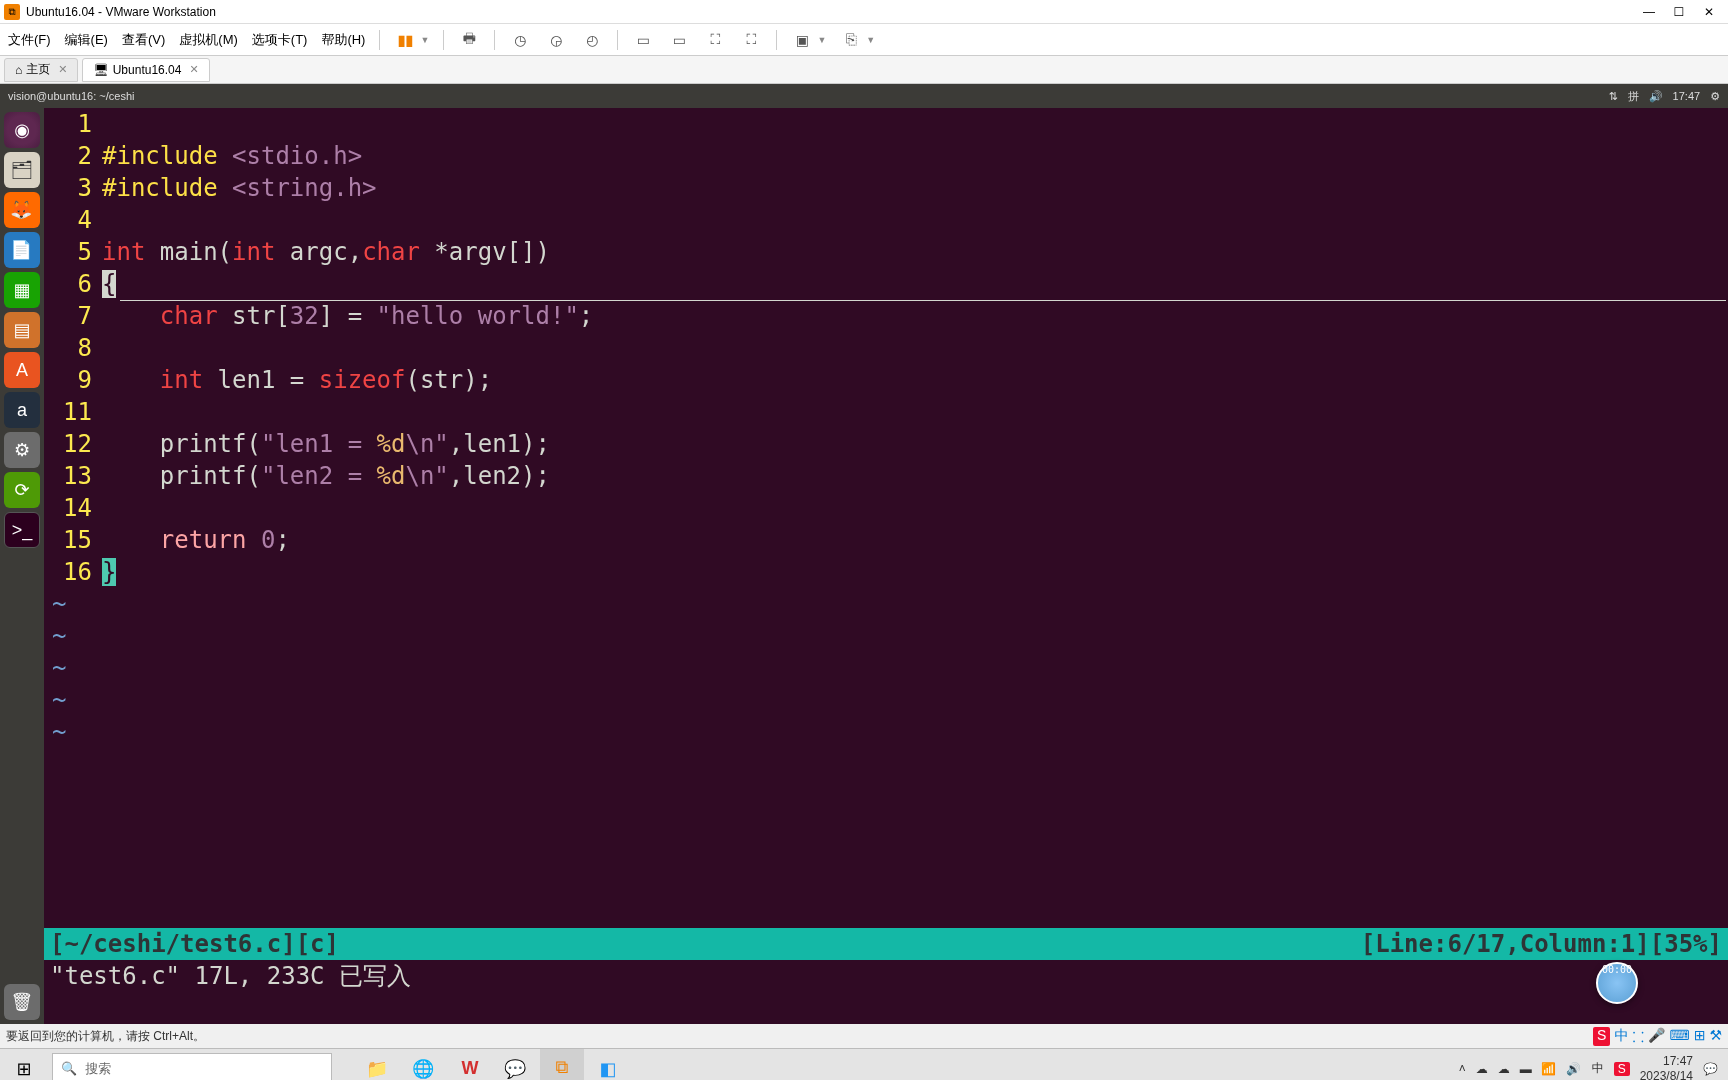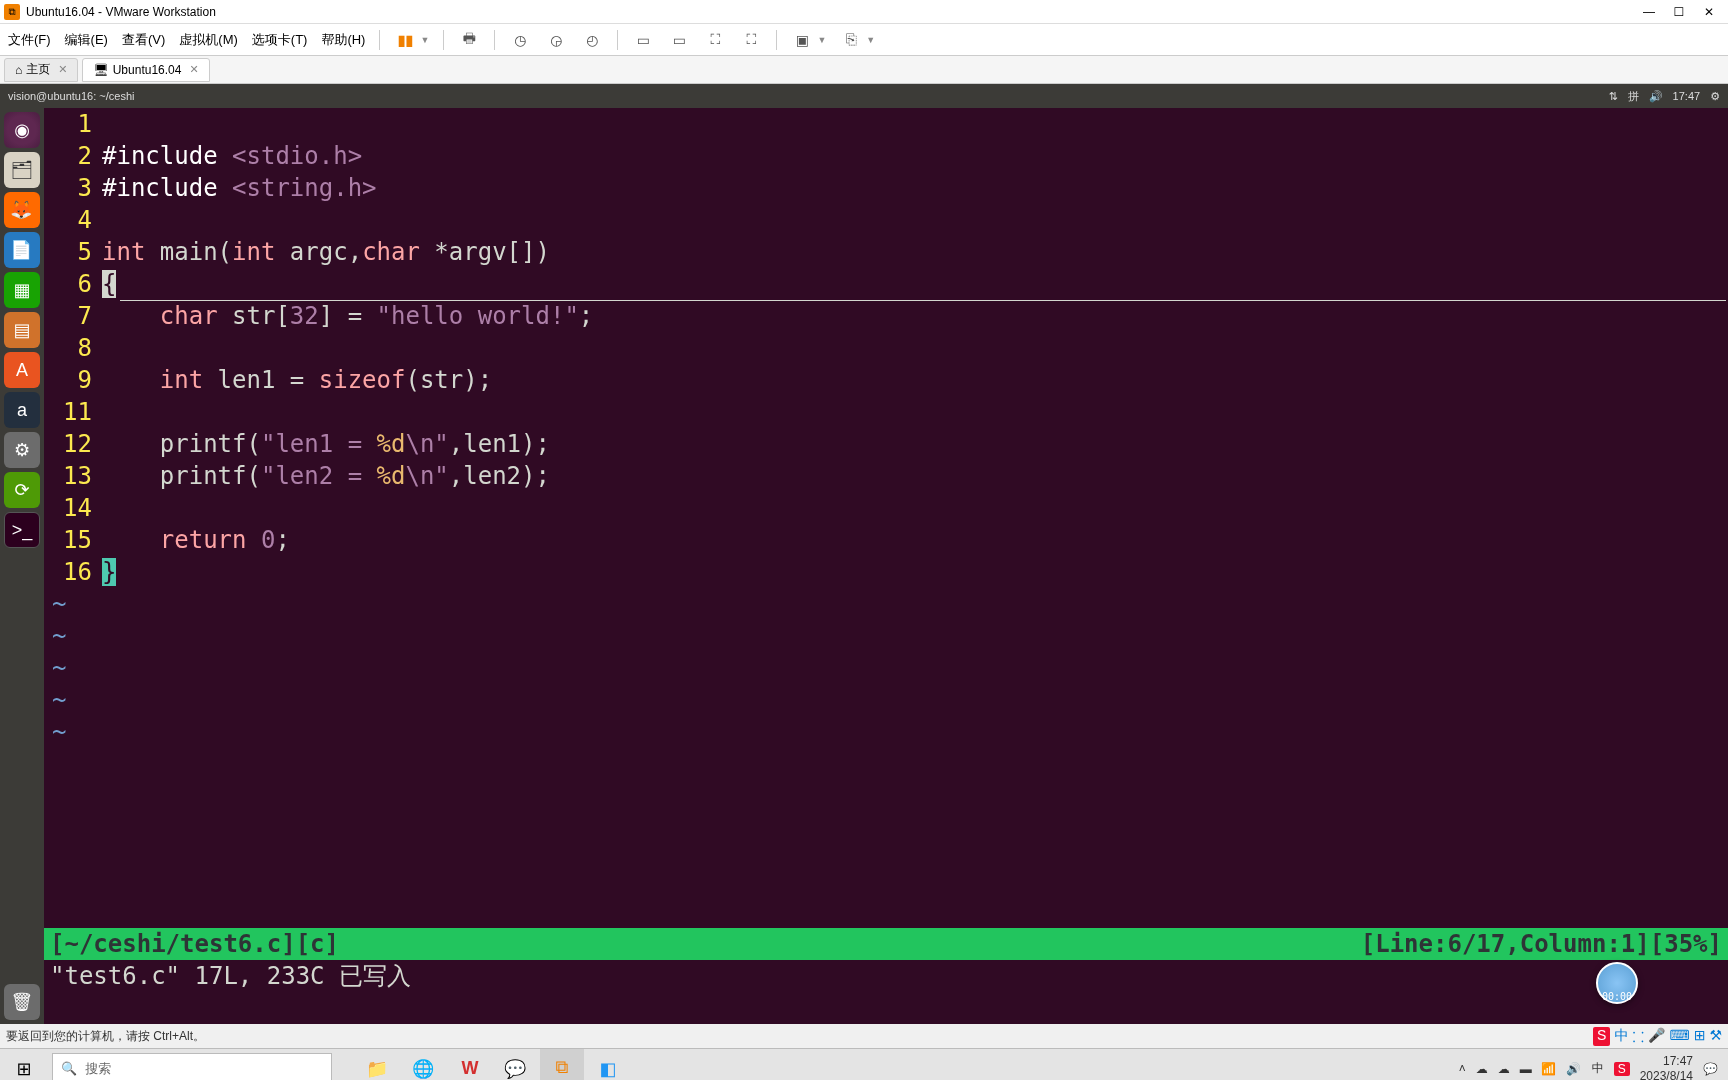--- a/index.html
+++ b/index.html
@@ -47,39 +47,39 @@
 
 
 .vim-wrap { flex: 1; background: #300a24; position: relative; font-family: "DejaVu Sans Mono", Consolas, monospace; }
 .vim-lines { padding: 0; }
 .vim-row { display: flex; height: 32px; line-height: 32px; font-size: 24px; }
 .gutter { width: 58px; text-align: right; padding-right: 10px; color: #fce94f; font-weight: normal; }
 .code { flex: 1; white-space: pre; color: #d3d7cf; position: relative; }
 .code .cursor-line { position: absolute; height: 1px; background: #d3d7cf; bottom: -1px; left: 18px; right: 2px; }
 
 
-.c-cyan { color: #ffffff; }
+.c-cyan { color: #fde047; }
 .c-pink { color: #ad7fa8; }
-.c-green { color: #fca5a5; }
+.c-green { color: #ef4444; }
 .c-orange { color: #e9b96e; }
 .c-yellow { color: #fca5a5; }
 .c-cursor { background: #4ec9b0; color: #300a24; }
 .c-cursor-brace { background: #d3d7cf; color: #300a24; }
 
 .tilde-row { height: 32px; line-height: 32px; font-size: 24px; color: #729fcf; padding-left: 8px; }
 
 
-.vim-status1 { position: absolute; bottom: 64px; left: 0; right: 0; height: 32px; background: #22c55e; color: #2e3436; display: flex; font-family: inherit; font-size: 24px; font-weight: bold; line-height: 32px; padding: 0 6px; }
+.vim-status1 { position: absolute; bottom: 64px; left: 0; right: 0; height: 32px; background: #14b8a6; color: #2e3436; display: flex; font-family: inherit; font-size: 24px; font-weight: bold; line-height: 32px; padding: 0 6px; }
 .vim-status1 .right { margin-left: auto; }
 .vim-status2 { position: absolute; bottom: 0; left: 0; right: 0; height: 64px; color: #d3d7cf; font-family: inherit; font-size: 24px; line-height: 32px; padding: 0 6px; }
 
 
 .badge { position: absolute; top: 12px; right: 104px; background: #fce94f; color: #000; font-size: 24px; font-weight: bold; padding: 4px 10px; line-height: 1.2; text-align: center; }
 
-.timer-circle { position: absolute; bottom: 20px; right: 90px; width: 42px; height: 42px; border-radius: 50%; background: radial-gradient(circle, #89c4f4, #5a9fd4); border: 2px solid #fff; display: flex; align-items: flex-end; justify-content: center; font-size: 10px; color: #fff; box-shadow: 0 2px 6px rgba(0,0,0,0.4); }
+.timer-circle { position: absolute; bottom: 20px; right: 90px; width: 42px; height: 42px; border-radius: 50%; background: radial-gradient(circle, #89c4f4, #5a9fd4); border: 2px solid #fff; display: flex; align-items: flex-start; justify-content: center; font-size: 10px; color: #fff; box-shadow: 0 2px 6px rgba(0,0,0,0.4); }
 
 
 .vmware-hint { height: 22px; background: #f0f0f0; font-size: 12px; padding: 12px 6px; color: #333; display: flex; align-items: center; }
 .vmware-hint .right-icons { margin-left: auto; display: flex; gap: 4px; font-size: 14px; }
 .ime-box { background: #e13; color: #fff; padding: 0 4px; border-radius: 2px; }
 
 
 .win-taskbar { height: 40px; background: #e4e4e4; display: flex; align-items: center; border-top: 1px solid #bbb; }
 .win-start { width: 48px; height: 40px; display: flex; align-items: center; justify-content: center; font-size: 18px; }
 .win-search { height: 32px; width: 280px; background: #fff; border: 1px solid #bbb; display: flex; align-items: center; padding: 0 8px; font-size: 13px; color: #666; gap: 8px; margin: 0 4px; }

